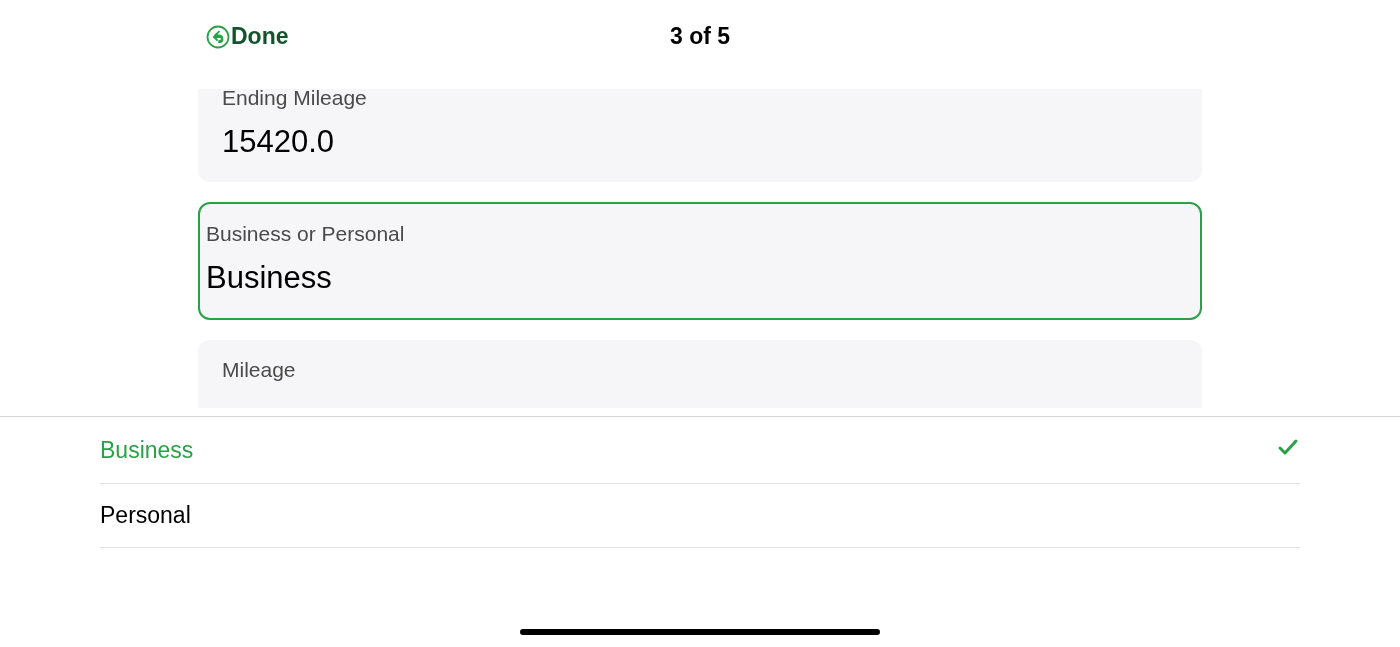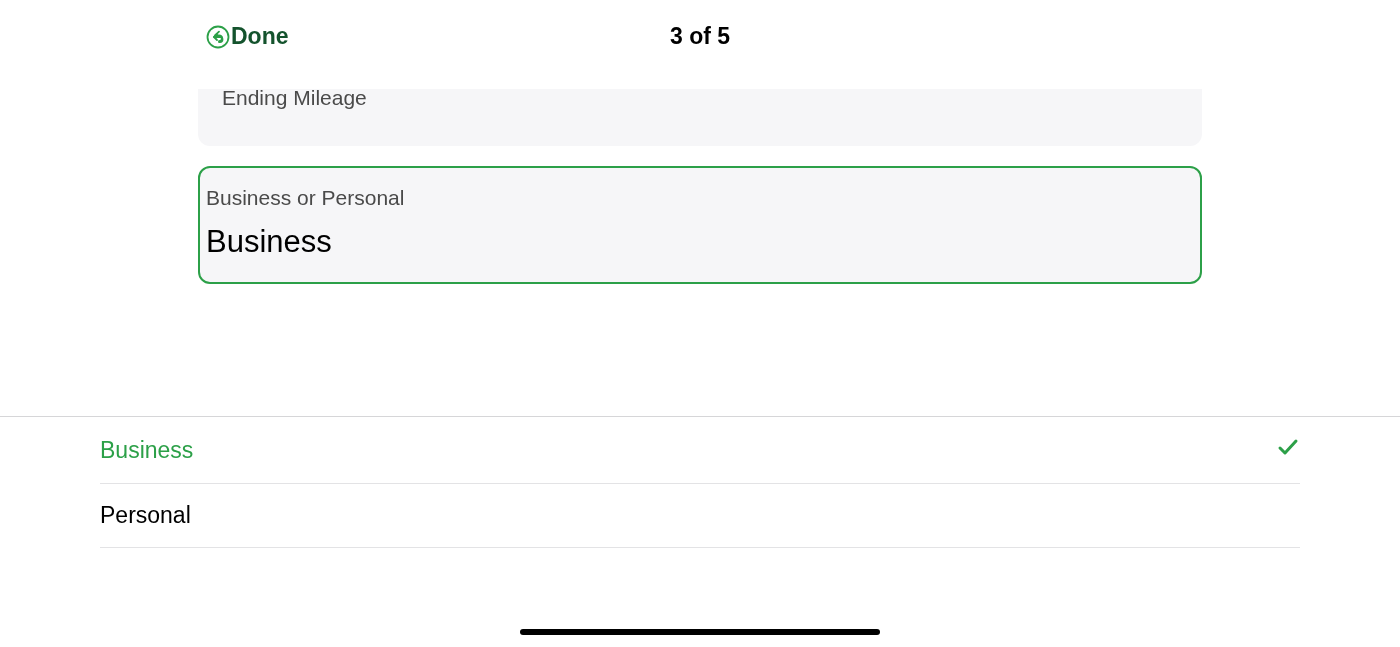--- a/index.html
+++ b/index.html
@@ -142,27 +142,31 @@
       <path d="M11 9 L8 12 L11 15" fill="none" stroke-linecap="round" stroke-linejoin="round"></path>
     </svg>
   </div>
   <div class="nav-title">3 of 5</div>
   <div class="done-button">Done</div>
 </div>
 
 <div class="content-area">
   <div class="card-clipped">
     <div class="field-label">Ending Mileage</div>
+    <div class="field-value">15420.0</div>
   </div>
 
   <div class="card card-active">
     <div class="field-label">Business or Personal</div>
     <div class="field-value">Business</div>
   </div>
 
+  <div class="card-bottom-cut">
+    <div class="field-label">Mileage</div>
+  </div>
 </div>
 
 <div class="picker-overlay">
   <div class="picker-option selected">
     <span>Business</span>
     <span class="check-icon">
       <svg width="24" height="24" viewBox="0 0 24 24" fill="none" stroke="#2ca048" stroke-width="3" stroke-linecap="round" stroke-linejoin="round">
         <polyline points="4 13 9 18 20 6"></polyline>
       </svg>
     </span>

